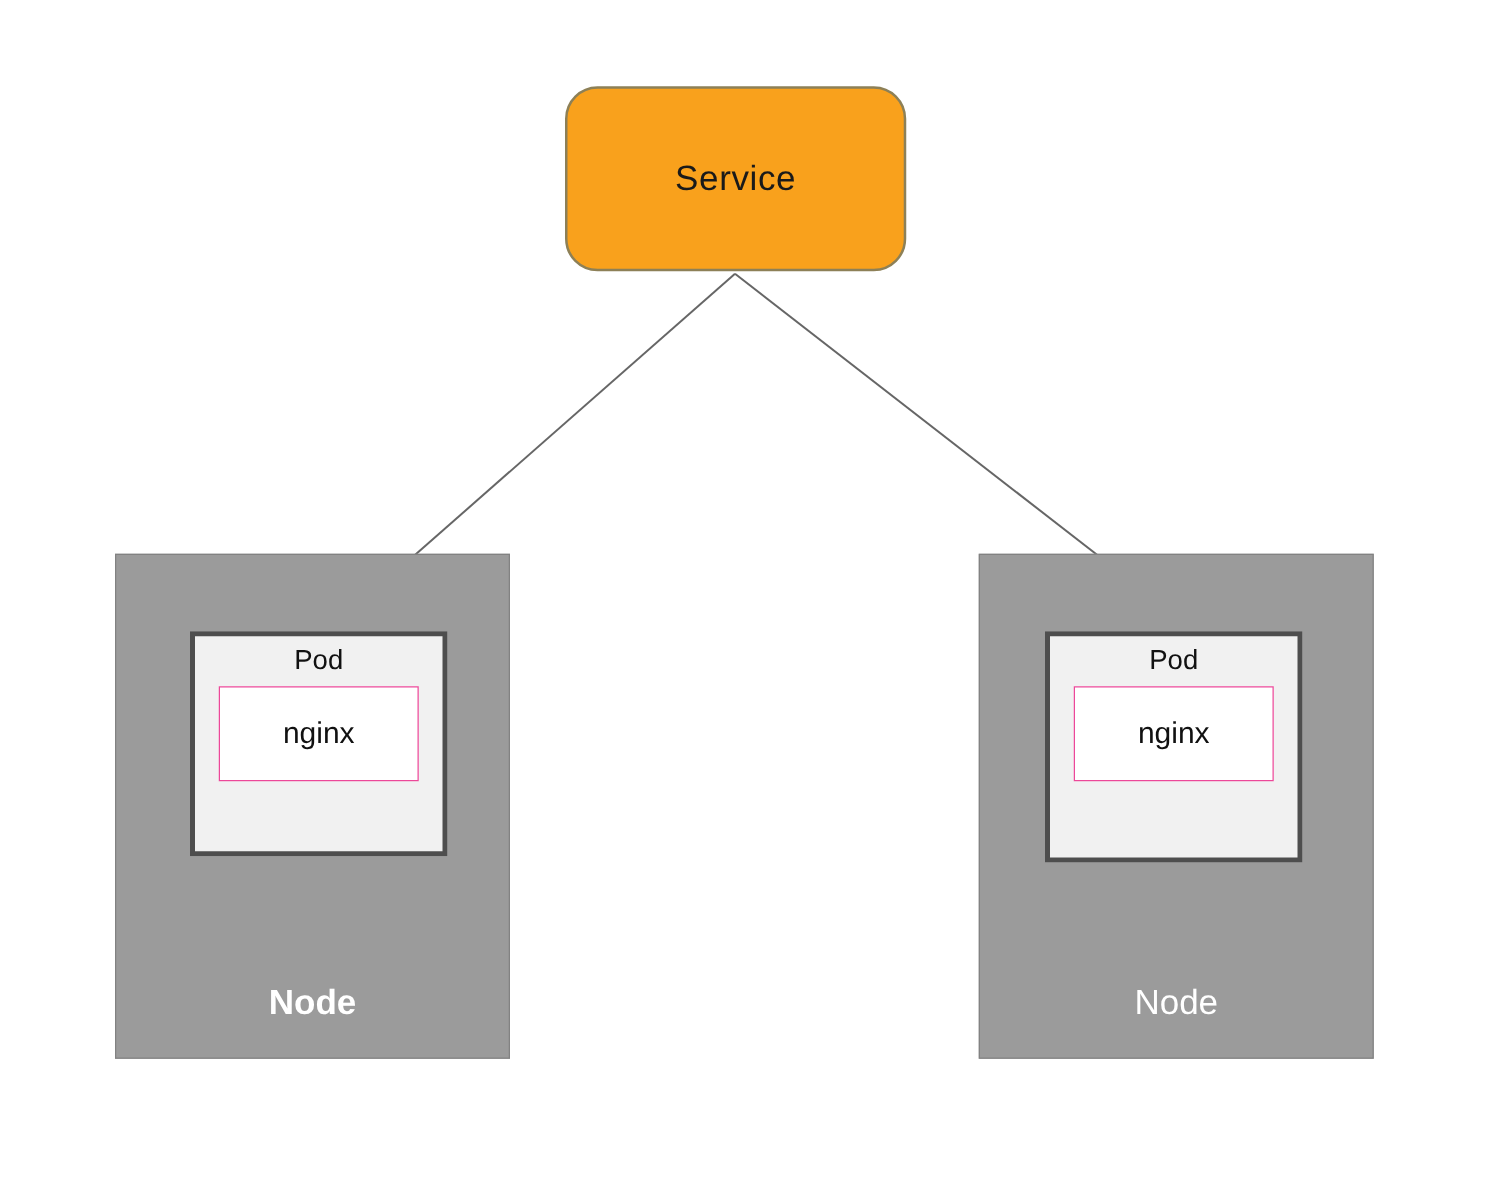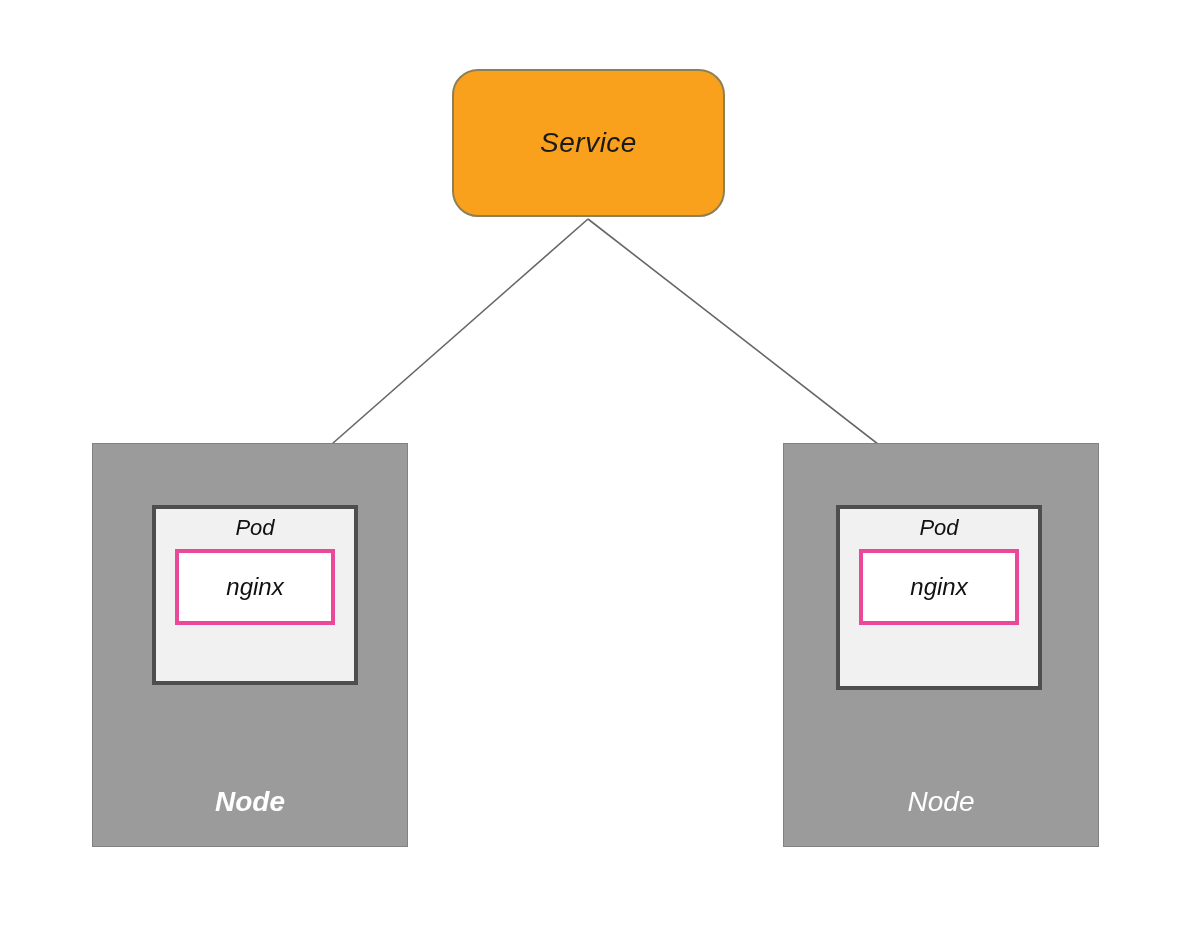--- a/index.html
+++ b/index.html
@@ -7,21 +7,20 @@
     padding: 0;
     background: #ffffff;
     font-family: "Liberation Sans", sans-serif;
   }
   .canvas {
     position: relative;
     width: 1200px;
     height: 952px;
     background: #ffffff;
     overflow: hidden;
-    font-style: italic;
   }
   .arrow-layer {
     position: absolute;
     left: 0; top: 0;
     width: 1200px;
     height: 952px;
     pointer-events: none;
   }
   .service-box {
     position: absolute;
@@ -82,21 +81,21 @@
     color: #111111;
   }
   .container-box {
     position: absolute;
     left: 50%;
     transform: translateX(-50%);
     top: 40px;
     width: 160px;
     height: 76px;
     background: #ffffff;
-    border: 4px solid #ec4899;
+    border: 1px solid #ec4899;
     box-sizing: border-box;
     display: flex;
     align-items: center;
     justify-content: center;
   }
   .container-label {
     font-size: 24px;
     color: #111111;
   }
 </style>

